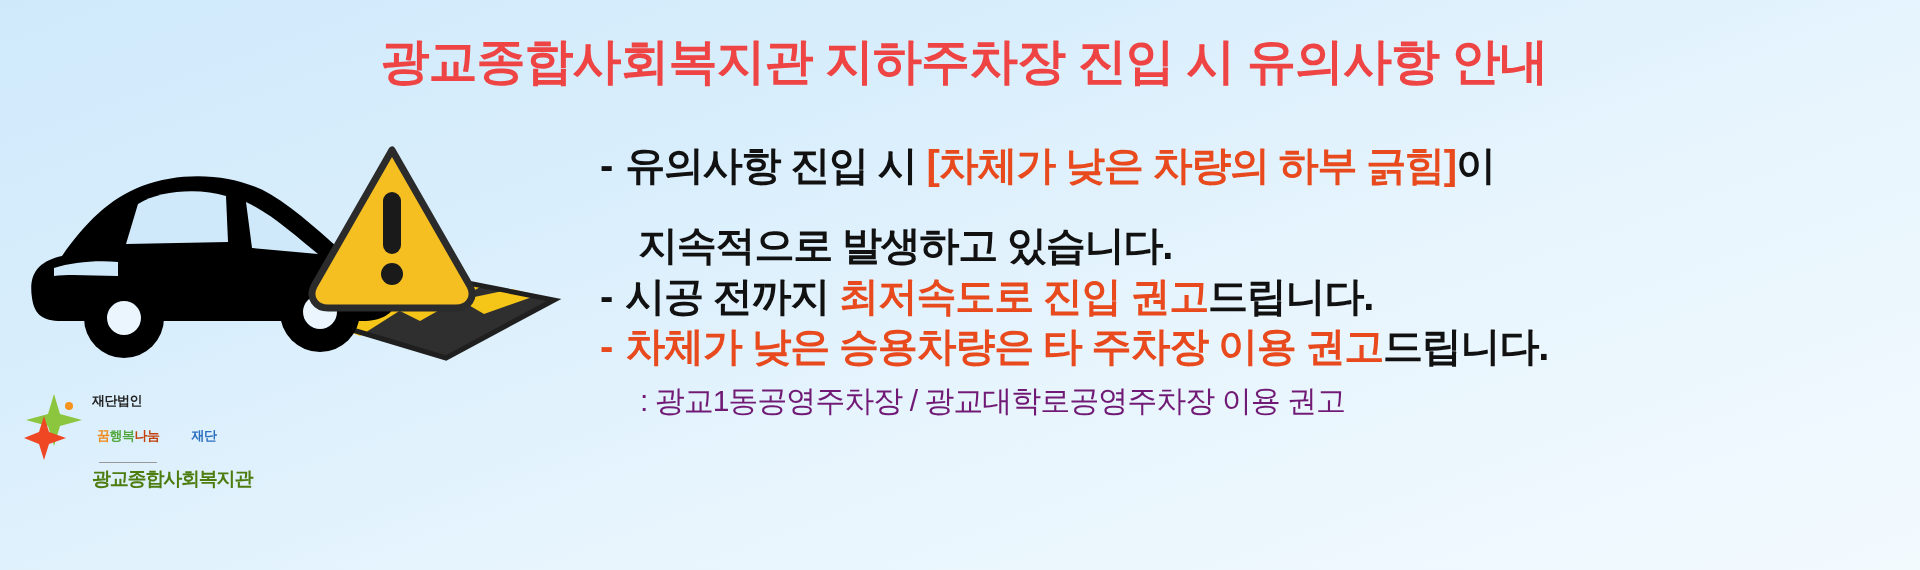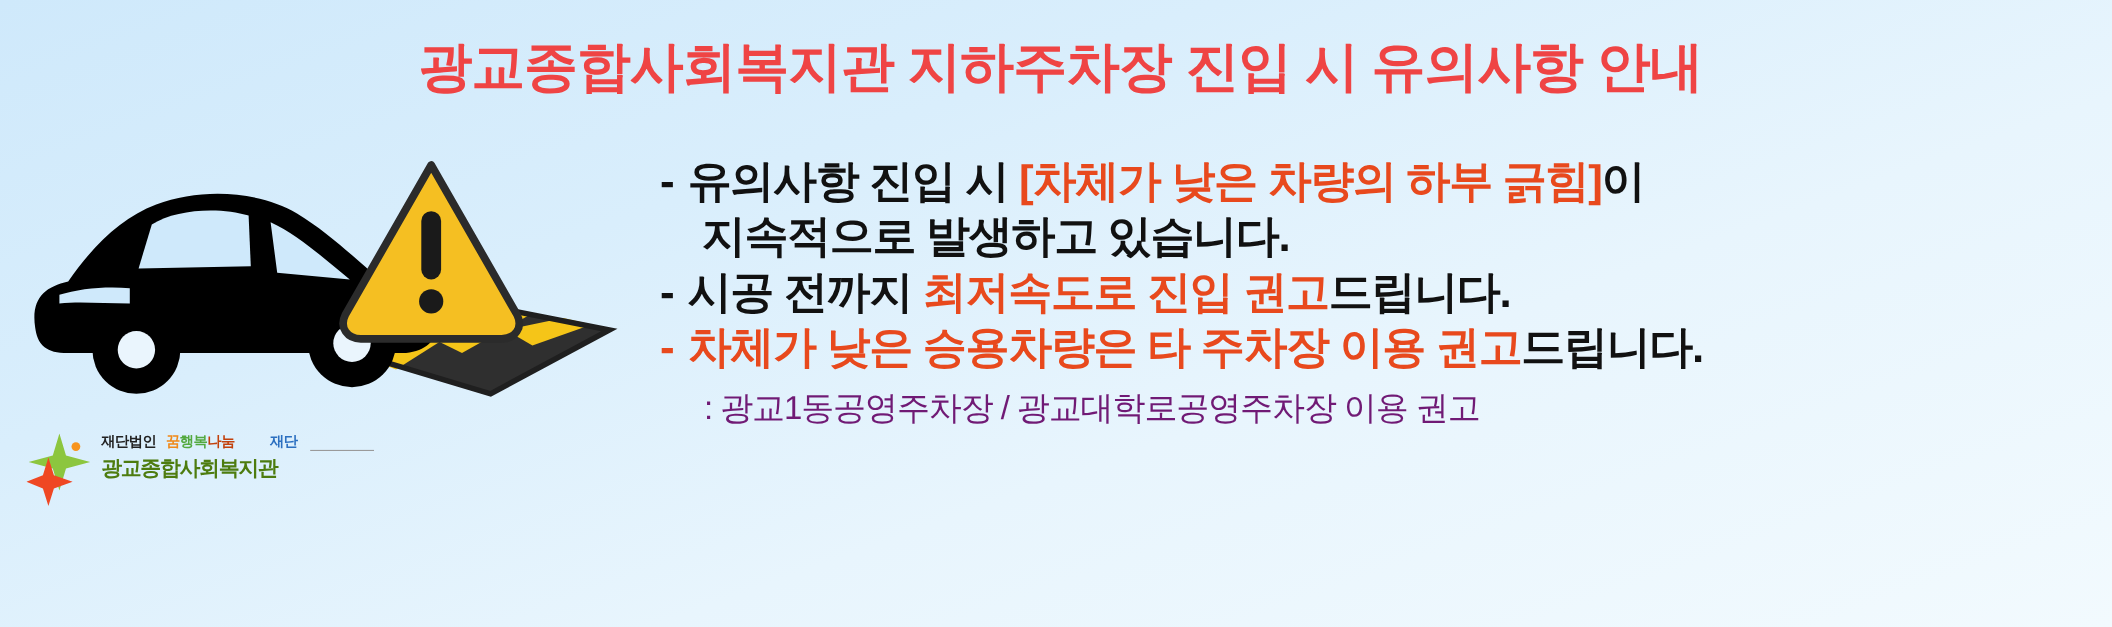--- a/index.html
+++ b/index.html
@@ -33,34 +33,34 @@
   .line {
     display:flex; align-items:flex-start;
     font-size:40px; font-weight:bold;
     letter-spacing:-1.2px;
     line-height:1.26;
     white-space:nowrap;
   }
   .dash { color:#111; margin-right:13px; flex:0 0 auto; }
   .dash.red { color:#e8491d; }
   .body-txt { display:block; }
-  .cont { padding-left:38px; }
+  .cont { padding-left:38px;margin-top:30px; }
   .hl { color:#e8491d; }
   .sub {
     font-size:30px; font-weight:normal; letter-spacing:-1px;
     padding-left:40px; margin-top:9px; color:#701a75;
     white-space:nowrap;
   }
 
   
   #logo { position:absolute; left:24px; top:392px; width:420px; height:70px; }
   #logo-text { position:absolute; left:68px; top:0; }
   #logo-top {
     font-size:13px; white-space:nowrap; letter-spacing:-0.5px;
-    display:flex; align-items:flex-end; gap:4px; font-weight:bold;
+    display:flex; align-items:flex-start; gap:17px; font-weight:bold;flex-direction:column;
   }
   #logo-top .plain { color:#222; }
   #logo-rule { flex:1 1 auto; height:1px; background:#9a9a9a; margin-left:7px; min-width:58px; }
   #logo-main {
     font-size:19px; font-weight:bold; color:#4d7c0f;
     letter-spacing:-1.2px; margin-top:3px; white-space:nowrap;
   }
   .c-o { color:#f08a1b; } .c-g { color:#53a93f; }
   .c-p { color:#c2410c; } .c-b { color:#2b6fc0;padding-left:32px; }
 </style>

